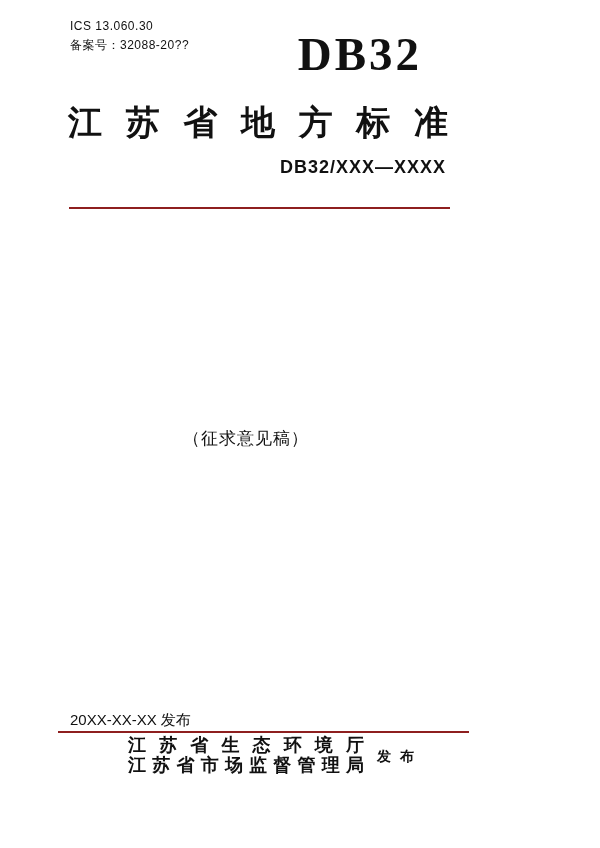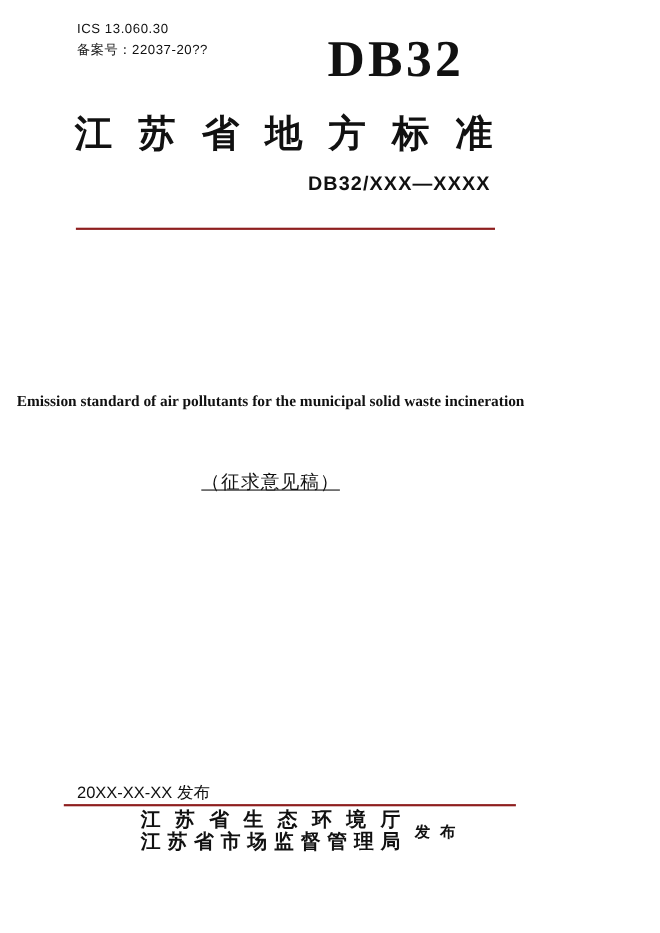--- a/index.html
+++ b/index.html
@@ -99,21 +99,20 @@
 
   .draft-note {
     position: absolute;
     left: 0;
     right: 0;
     top: 427px;
     text-align: center;
     font-family: "Liberation Serif", "DejaVu Serif", serif;
     font-size: 17px;
     letter-spacing: 1px;
-    text-decoration: underline;
   }
 
   .dates-row {
     position: absolute;
     left: 70px;
     right: 28px;
     top: 711px;
     display: flex;
     justify-content: space-between;
     font-size: 15px;
@@ -156,41 +155,40 @@
     white-space: nowrap;
   }
 </style>
 </head>
 <body>
 
 <div class="page">
 
   <div class="header-meta">
     <div>ICS 13.060.30</div>
-    <div>备案号：22037-20??</div>
+    <div>备案号：32088-20??</div>
   </div>
 
   <div class="db-logo">DB32</div>
 
   <div class="standard-title char-justify">
       <span>江</span>
       <span>苏</span>
       <span>省</span>
       <span>地</span>
       <span>方</span>
       <span>标</span>
       <span>准</span>
     </div>
 
   <div class="standard-number">DB32/XXX—XXXX</div>
 
   <div class="rule rule-top"></div>
 
 
-  <div class="doc-title-en">Emission standard of air pollutants for the municipal solid waste incineration</div>
 
   <div class="draft-note">（征求意见稿）</div>
 
   <div class="dates-row">
     <span>20XX-XX-XX 发布</span>
   </div>
 
   <div class="rule rule-bottom"></div>
 
   <div class="publisher-block">

